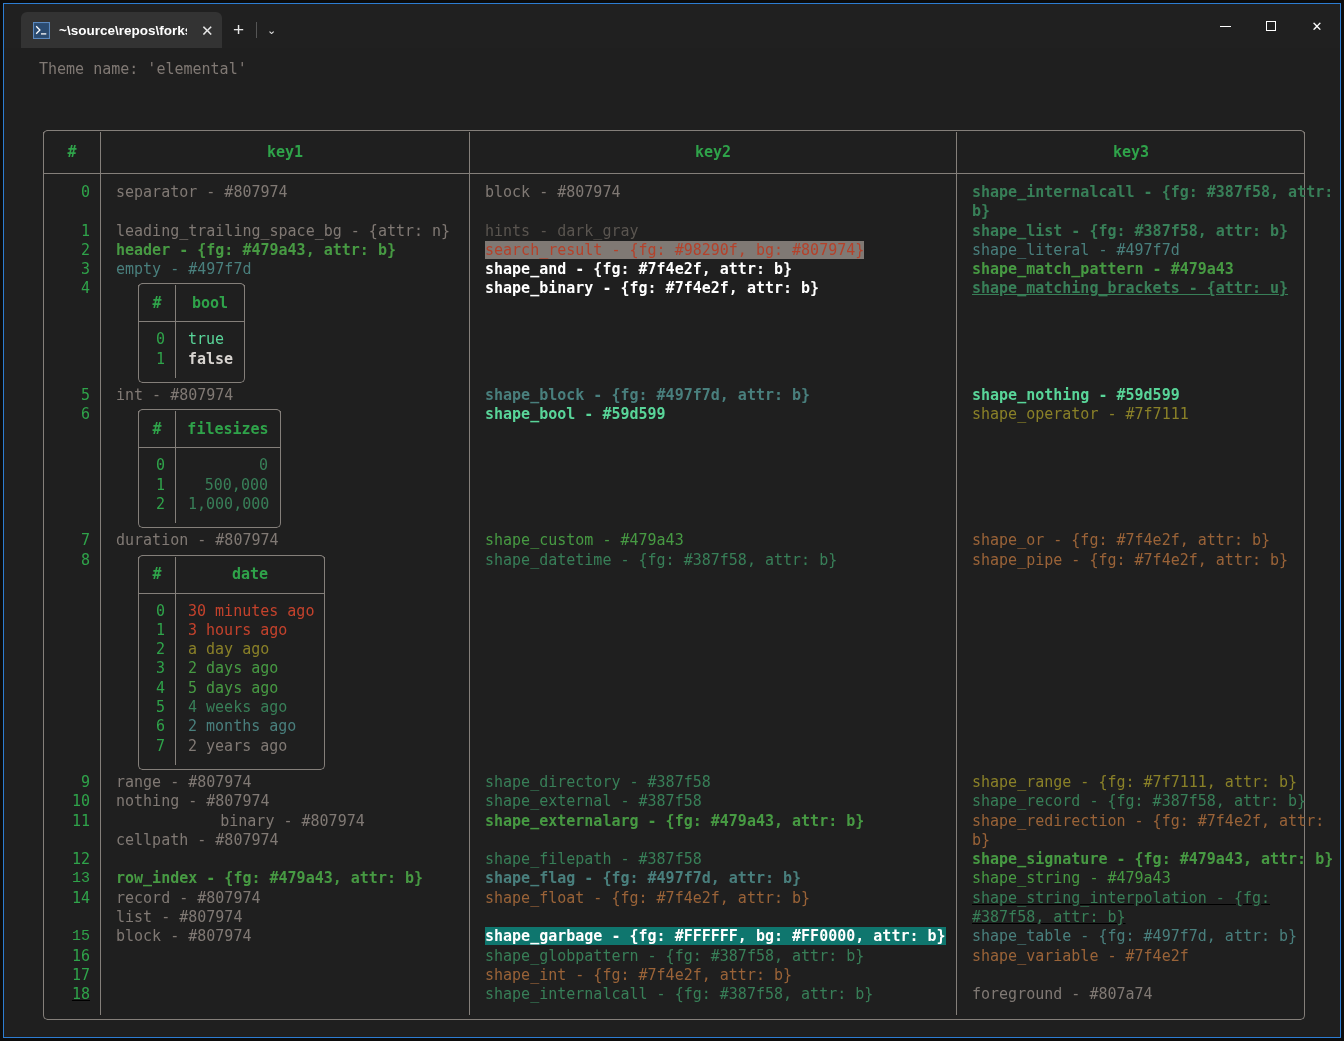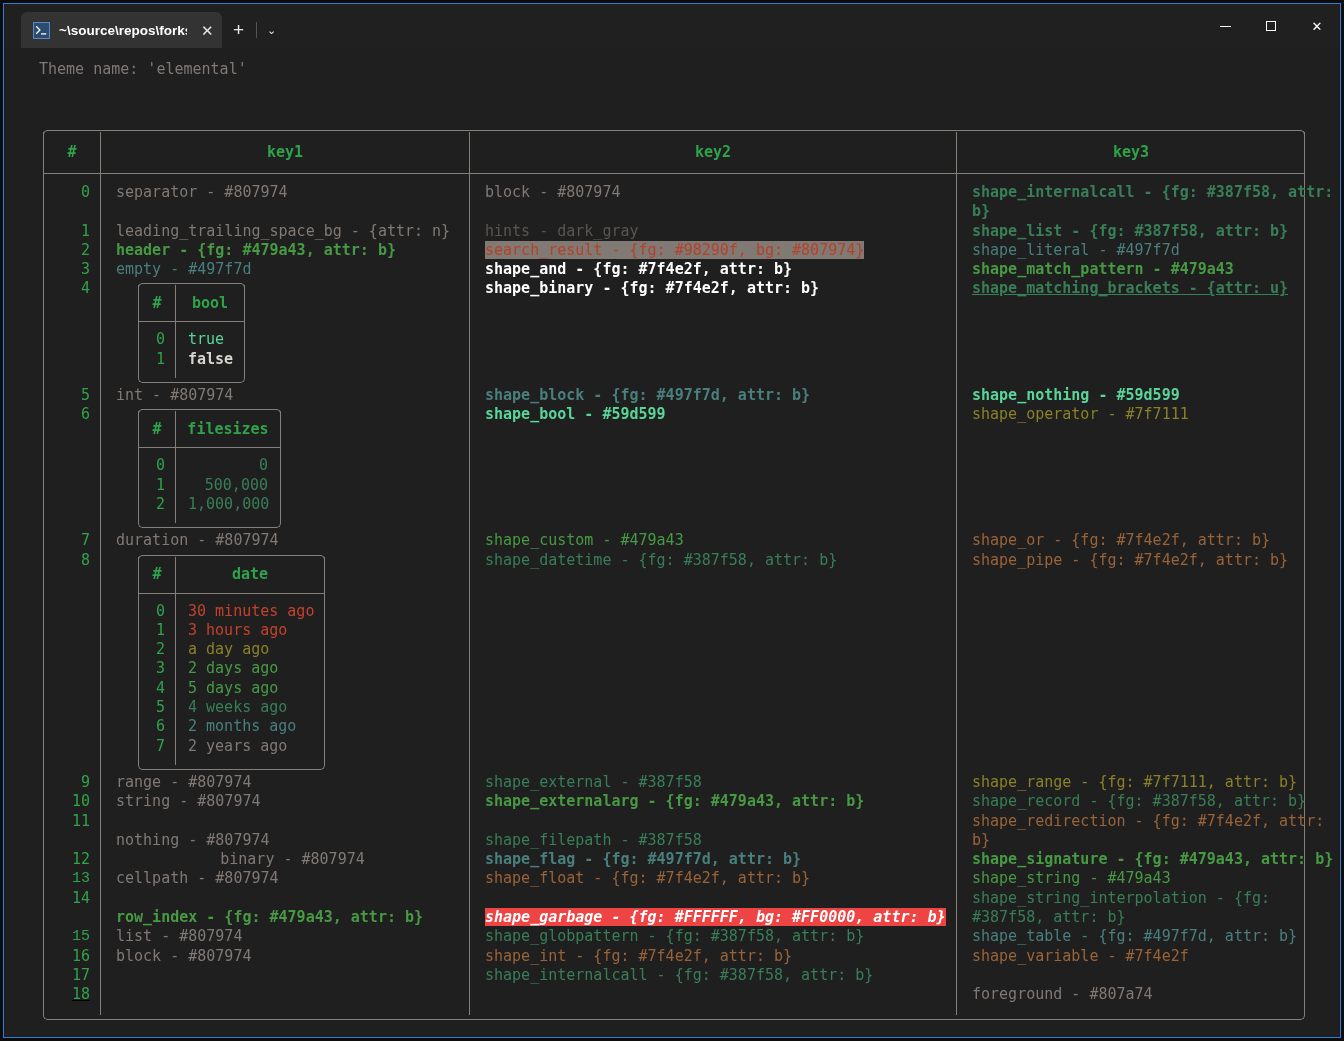--- a/index.html
+++ b/index.html
@@ -226,23 +226,22 @@
   .c-white    { color: #d8d4d0; font-weight: bold; }
   .c-dgray    { color: #5a5550; }
   .c-red2     { color: #c4422c; }
 
   .hl-search {
     color: #b5412a;
     background: #807974;
   }
   .hl-garbage {
     color: #ffffff;
-    background: #ef4444;
+    background: #0f766e;
     font-weight: bold;
-    font-style: italic;
   }
   .underline { text-decoration: underline; }
 
   
   .ntable {
     display: inline-block;
     margin: 0 0 0 22px;
   }
   .nt-top { position: relative; height: 6px; }
   .nt-top .hr { position:absolute; left:4px; right:4px; top:4px; height:1px; background:#847f7a; }
@@ -488,34 +487,34 @@
                     <div class="nt-val"><span class="c-gray">2 years ago</span></div>
                   </div>
                 </div><div class="nt-bot">
                   <span class="cl"></span>
                   <span class="hr"></span>
                   <span class="cr"></span>
                 </div></div></div>
             <div style="height: 19.3px;">
               <div class="ln"><span class="c-gray">range - #807974</span></div>
             </div>
-            <div style="height: 38.6px;">
-              <div class="ln"><span class="c-gray">string - #807974</span></div>
-            </div>
             <div style="height: 19.3px;">
               <div class="ln"><span class="c-gray">nothing - #807974</span></div>
             </div>
             <div style="height: 19.3px; text-align: center;">
               <div class="ln"><span class="c-gray">binary - #807974</span></div>
             </div>
             <div style="height: 38.6px;">
               <div class="ln"><span class="c-gray">cellpath - #807974</span></div>
             </div>
             <div style="height: 19.3px;">
               <div class="ln"><span class="c-green-b">row_index - {fg: #479a43, attr: b}</span></div>
+            </div>
+            <div style="height: 19.3px;">
+              <div class="ln"><span class="c-gray">record - #807974</span></div>
             </div>
             <div style="height: 19.3px;">
               <div class="ln"><span class="c-gray">list - #807974</span></div>
             </div>
             <div style="height: 19.3px;">
               <div class="ln"><span class="c-gray">block - #807974</span></div>
             </div>
           </div>
         <div class="vdiv"></div>
         <div class="cell-col col-pad" id="col-key2">
@@ -540,20 +539,23 @@
             <div style="height: 125.9px;">
               <div class="ln"><span class="c-mint-b">shape_bool - #59d599</span></div>
             </div>
             <div style="height: 19.3px;">
               <div class="ln"><span class="c-green">shape_custom - #479a43</span></div>
             </div>
             <div style="height: 222.4px;">
               <div class="ln"><span class="c-sgreen">shape_datetime - {fg: #387f58, attr: b}</span></div>
             </div>
             <div style="height: 19.3px;">
+              <div class="ln"><span class="c-sgreen">shape_directory - #387f58</span></div>
+            </div>
+            <div style="height: 19.3px;">
               <div class="ln"><span class="c-sgreen">shape_external - #387f58</span></div>
             </div>
             <div style="height: 38.6px;">
               <div class="ln"><span class="c-green-b">shape_externalarg - {fg: #479a43, attr: b}</span></div>
             </div>
             <div style="height: 19.3px;">
               <div class="ln"><span class="c-sgreen">shape_filepath - #387f58</span></div>
             </div>
             <div style="height: 19.3px;">
               <div class="ln"><span class="c-teal-b">shape_flag - {fg: #497f7d, attr: b}</span></div>
@@ -613,21 +615,21 @@
             <div style="height: 38.6px;">
               <div class="ln"><span class="c-brown">shape_redirection - {fg: #7f4e2f, attr:</span></div>
               <div class="ln"><span class="c-brown">b}</span></div>
             </div>
             <div style="height: 19.3px;">
               <div class="ln"><span class="c-green-b">shape_signature - {fg: #479a43, attr: b}</span></div>
             </div>
             <div style="height: 19.3px;">
               <div class="ln"><span class="c-green">shape_string - #479a43</span></div>
             </div>
-            <div style="height: 38.6px;">
+            <div style="height: 38.6px; text-decoration: underline;">
               <div class="ln"><span class="c-sgreen">shape_string_interpolation - {fg:</span></div>
               <div class="ln"><span class="c-sgreen">#387f58, attr: b}</span></div>
             </div>
             <div style="height: 19.3px;">
               <div class="ln"><span class="c-teal">shape_table - {fg: #497f7d, attr: b}</span></div>
             </div>
             <div style="height: 19.3px;">
               <div class="ln"><span class="c-brown">shape_variable - #7f4e2f</span></div>
             </div>
             <div style="height: 19.3px;"></div>

